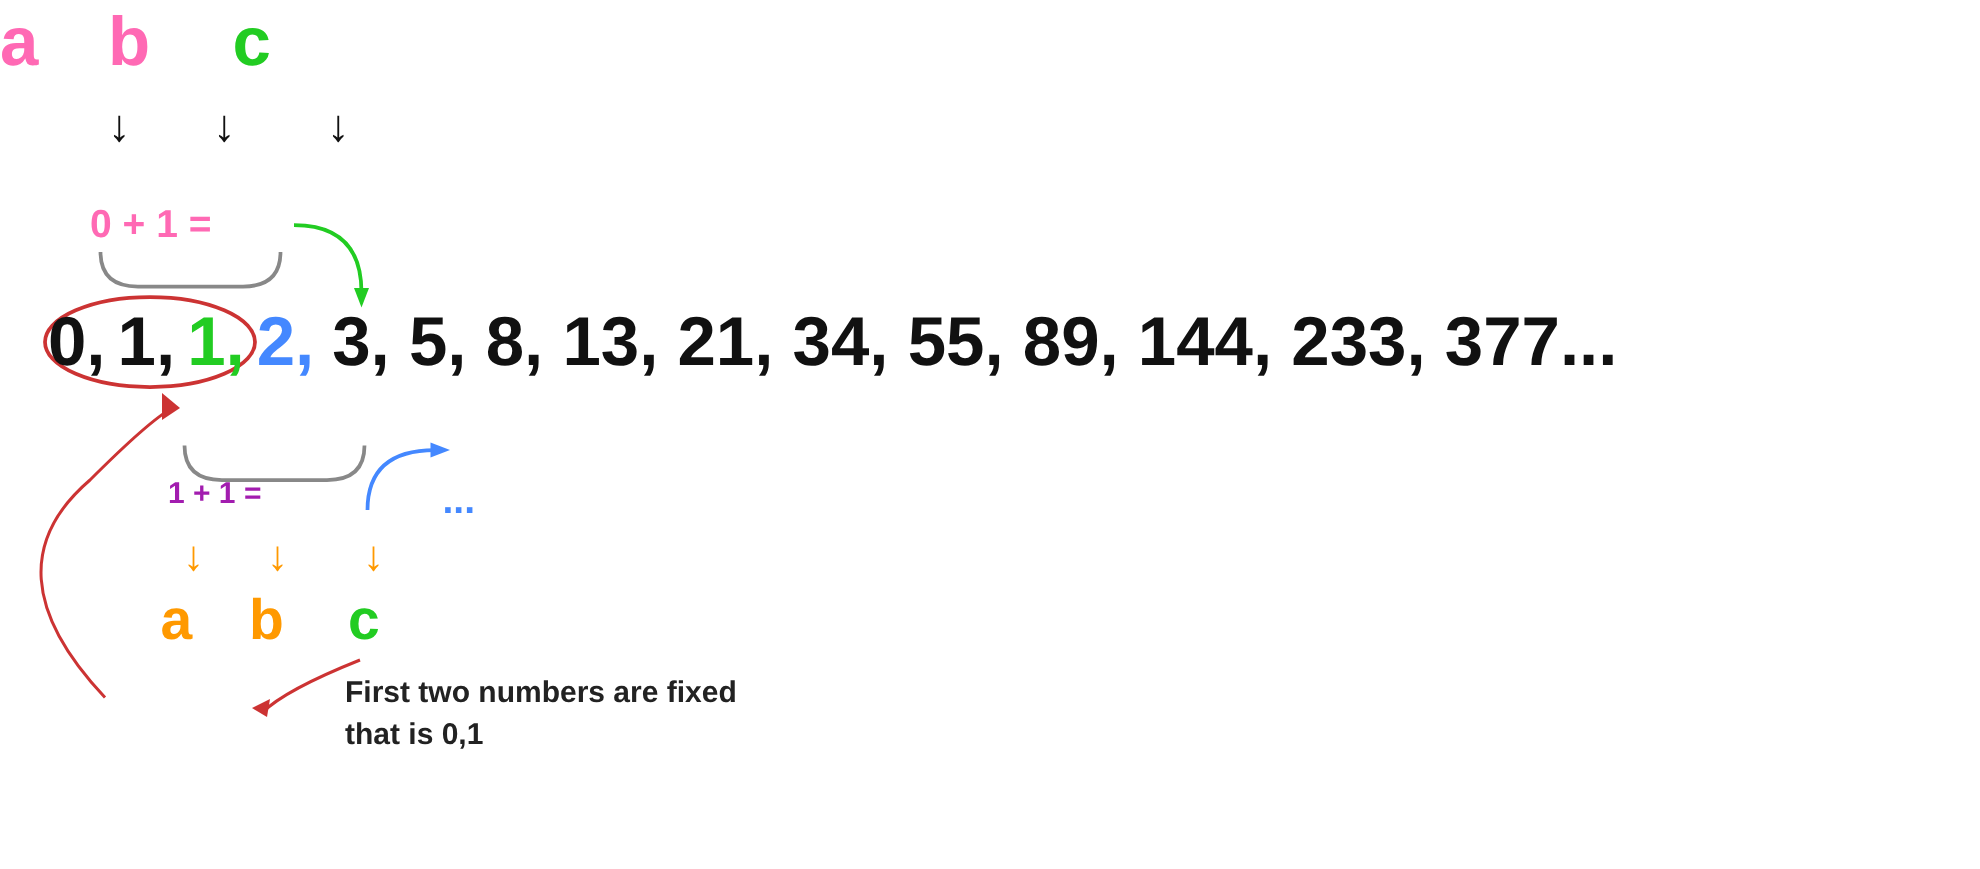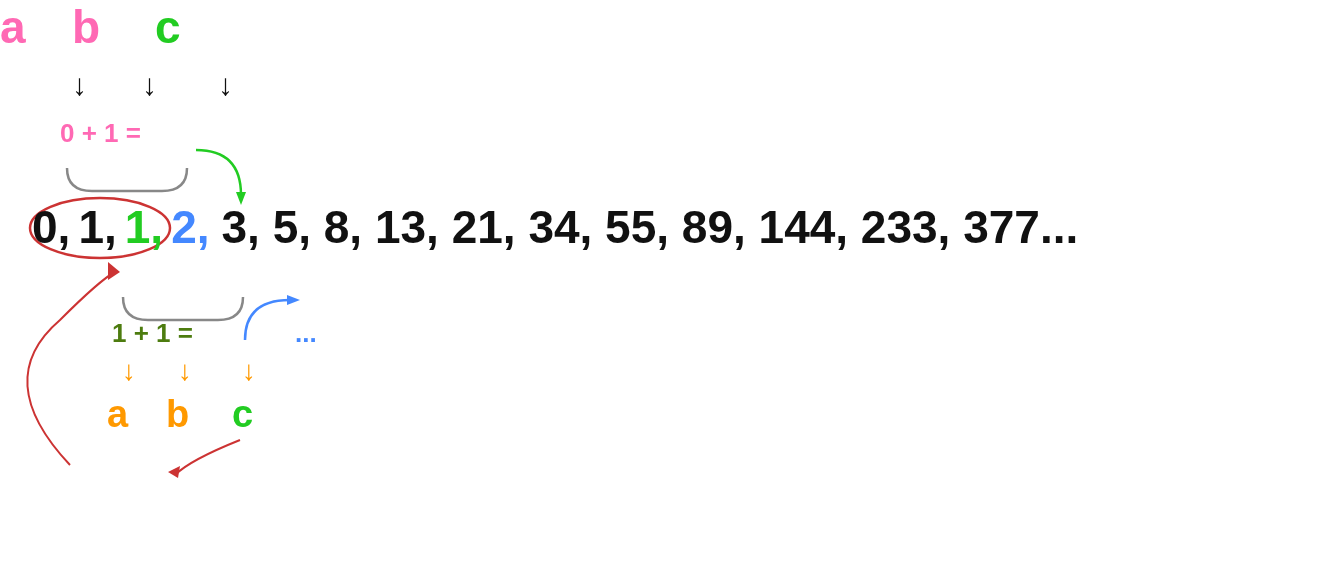--- a/index.html
+++ b/index.html
@@ -74,21 +74,21 @@
       font-family: 'Courier New', monospace;
       font-weight: bold;
       font-size: 22px;
     }
     .update-text .var-a { color: #ff69b4; }
     .update-text .var-b { color: #ff69b4; }
     .update-text .var-c { color: #22cc22; }
     
     .sum-label-top {
       position: absolute;
-      top: 118px;
+      top: 134px;
       left: 60px;
       font-size: 26px;
       font-weight: bold;
       color: #ff69b4;
       font-family: Arial, sans-serif;
     }
     
     .oval-container {
       position: absolute;
       top: 192px;
@@ -98,23 +98,23 @@
     }
     .oval-container svg {
       width: 148px;
       height: 72px;
     }
     
     .sum-label-bottom {
       position: absolute;
       top: 318px;
       left: 112px;
-      font-size: 26px;
-      font-weight: bold;
-      color: #4d7c0f;
+      font-size: 20px;
+      font-weight: bold;
+      color: #a21caf;
       font-family: Arial, sans-serif;
     }
     
     .dots-blue {
       position: absolute;
       top: 318px;
       left: 295px;
       font-size: 26px;
       color: #4488ff;
       font-weight: bold;
@@ -195,14 +195,18 @@
   <svg style="position:absolute;top:200px;left:20px;width:200px;height:270px;">
     <path d="M 50 265 Q -30 180 40 120 Q 80 80 95 72" fill="none" stroke="#cc3333" stroke-width="2" stroke-dasharray="none"></path>
     <polygon points="88,62 100,72 88,80" fill="#cc3333"></polygon>
   </svg>
 
   <svg style="position:absolute;top:430px;left:160px;width:90px;height:50px;">
     <path d="M 80 10 Q 30 30 15 45" fill="none" stroke="#cc3333" stroke-width="2"></path>
     <polygon points="8,42 18,48 20,36" fill="#cc3333"></polygon>
   </svg>
 
+  <div class="annotation">
+    <span>First two numbers are fixed</span><br>
+    <span>that is 0,1</span>
+  </div>
 
 </div>
 
 </body></html>

